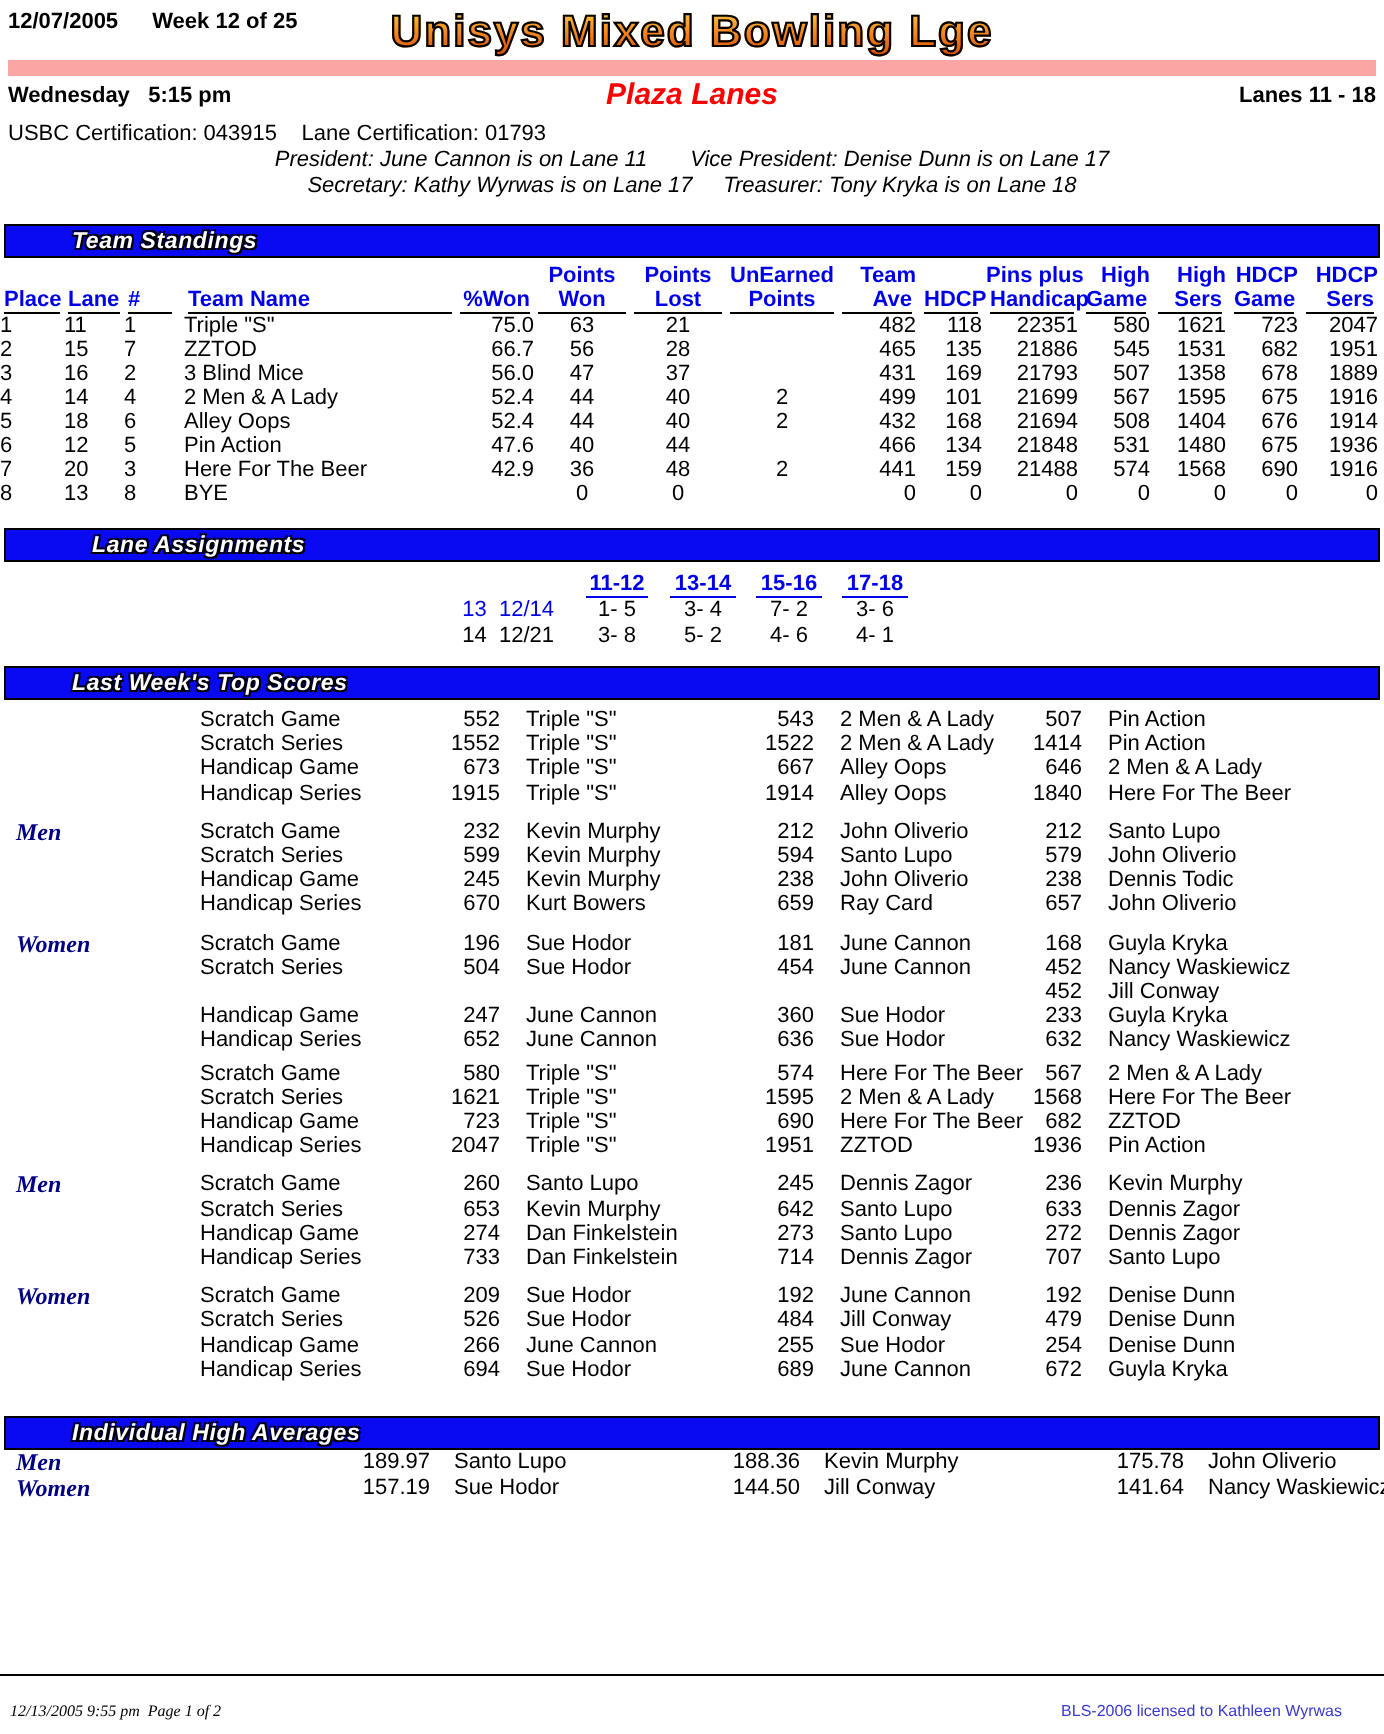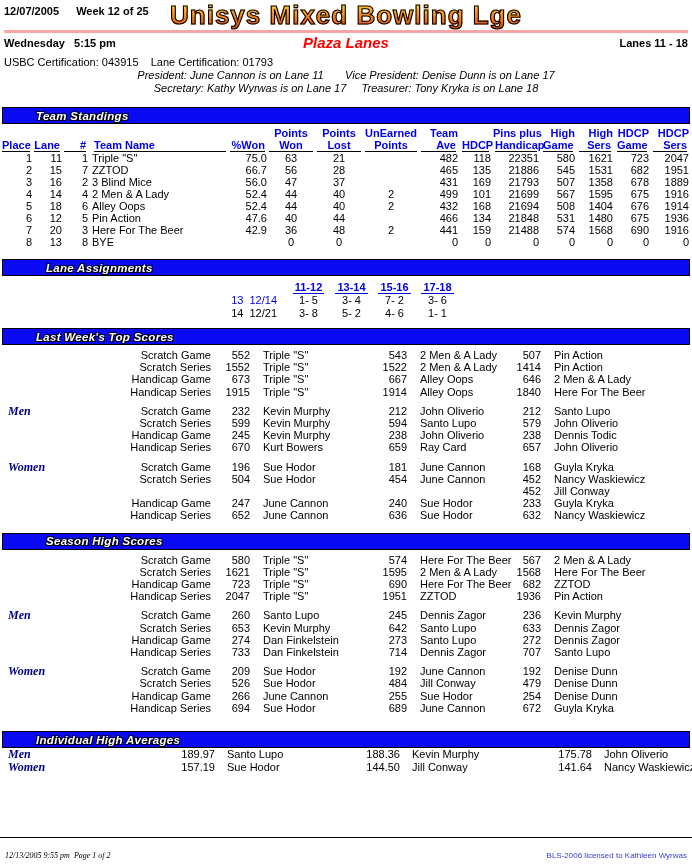--- a/index.html
+++ b/index.html
@@ -4,25 +4,25 @@
 <style>
   html,body{margin:0;padding:0;background:#888;}
   .page{
     width:692px;height:867px;position:relative;background:#fff;overflow:hidden;
     font-family:"Liberation Sans",sans-serif;font-size:11px;color:#000;margin:0 auto;
   }
   .pre{white-space:pre;}
   
   .hdr{padding:2px 4px 0 4px;}
   .hrow1{display:grid;grid-template-columns:1fr auto 1fr;align-items:flex-start;
-         border-bottom:3px solid #fca5a5;padding-bottom:1px;}
+         border-bottom:8px solid #fca5a5;padding-bottom:1px;}
   .hleft{font-weight:bold;padding-top:3px;}
   .hleft .w{margin-left:14px;}
   .htitle{
-    font-size:26px;font-weight:bold;line-height:27px;letter-spacing:1px;
+    font-size:22px;font-weight:bold;line-height:27px;letter-spacing:1px;
     color:#ef7d1a;
     background:linear-gradient(180deg,#ffc23d 15%,#f4831e 55%,#d94f00 95%);
     -webkit-background-clip:text;background-clip:text;
     -webkit-text-fill-color:transparent;
     -webkit-text-stroke:1.1px #000;
   }
   .hright{font-weight:bold;text-align:right;padding-top:3px;}
   .hrow2{display:grid;grid-template-columns:1fr auto 1fr;align-items:center;margin-top:1px;}
   .hday{font-weight:bold;}
   .hvenue{color:#f00;font-weight:bold;font-style:italic;font-size:15px;}
@@ -33,54 +33,54 @@
   .bar{height:15px;background:#0a0af2;border:1px solid #000;margin:0 2px;display:flex;align-items:center;}
   .bar span{
     color:#fff;font-weight:bold;font-style:italic;font-size:11.5px;padding-left:33px;letter-spacing:.3px;
     text-shadow:1px 1px 0 #000,-1px -1px 0 #00003a,1px -1px 0 #000,-1px 1px 0 #000;
   }
   
   table.ts{border-collapse:collapse;table-layout:fixed;width:691px;margin-top:3px;}
   .ts td{padding:0;line-height:12px;font-size:11px;overflow:visible;white-space:nowrap;}
   .ts thead td{color:#0000e8;font-weight:bold;}
   .ts thead tr.h2 td span{display:block;border-bottom:1px solid #000;margin:0 2px;}
-  .ts td:nth-child(-n+3){text-align:right;}
+  .ts td:nth-child(-n+3){text-align:left;}
   .ts td:nth-child(4){text-align:left;padding-left:4px;}
   .ts td:nth-child(5){text-align:right;}
   .ts td:nth-child(n+6):nth-child(-n+8){text-align:center;}
   .ts td:nth-child(n+9){text-align:right;padding-right:2px;}
   
   .lanes{margin-top:5px;}
   .lrow{display:grid;grid-template-columns:195px 92px 43px 43px 43px 43px;line-height:13px;}
   .lrow .wk{text-align:right;padding-right:10px;}
   .lrow .pr{text-align:center;}
   .lrow .hd span{color:#0000e8;font-weight:bold;border-bottom:1px solid #0000e8;padding:0 2px;}
   .lrow .blue{color:#0000e8;}
   
   .score-row{display:grid;grid-template-columns:100px 111px 39px 118px 39px 95px 39px 1fr;
              font-size:11px;line-height:12.2px;}
   .score-row .side{padding-left:8px;color:#000080;font-weight:bold;font-style:italic;
                    font-family:"Liberation Serif",serif;font-size:12px;}
-  .score-row .lbl{text-align:right;}
+  .score-row .lbl{text-align:left;}
   .score-row .val{text-align:right;}
   .score-row .nm{padding-left:13px;white-space:nowrap;}
   .block{margin-top:4px;}
   .block.first{margin-top:4px;}
   .block.gap{margin-top:7px;}
   
   .avg-row{display:grid;grid-template-columns:100px 115px 145px 40px 150px 42px 1fr;
            font-size:11px;line-height:13px;}
   .avg-row .side{padding-left:8px;color:#000080;font-weight:bold;font-style:italic;
                  font-family:"Liberation Serif",serif;font-size:12px;}
   .avg-row .val{text-align:right;}
   .avg-row .nm{padding-left:12px;white-space:nowrap;}
   
   .botline{position:absolute;left:0;right:0;bottom:29px;border-top:1px solid #000;}
   .ftl{position:absolute;left:5px;bottom:7px;font-size:8px;font-style:italic;font-family:Liberation Serif, serif;}
-  .ftr{position:absolute;right:5px;bottom:7px;font-size:8px;color:#3a3acc;}
+  .ftr{position:absolute;right:21px;bottom:7px;font-size:8px;color:#3a3acc;}
   .mt14{margin-top:13px;} .mt8{margin-top:8px;} .mt12{margin-top:11px;padding-left:10px;} .mt18{margin-top:17px;}
 </style>
 </head>
 <body>
 
 <div class="page">
 
   <div class="hdr">
     <div class="hrow1">
       <div class="hleft">
@@ -345,21 +345,21 @@
         <div class="pr pre">3- 4</div>
         <div class="pr pre">7- 2</div>
         <div class="pr pre">3- 6</div>
       </div>
       <div class="lrow">
         <div class="wk">&nbsp;</div>
         <div class="wk pre">14  12/21</div>
         <div class="pr pre">3- 8</div>
         <div class="pr pre">5- 2</div>
         <div class="pr pre">4- 6</div>
-        <div class="pr pre">1- 1</div>
+        <div class="pr pre">4- 1</div>
       </div>
     </div>
 
   <div class="bar mt8">
     <span>Last Week's Top Scores</span>
   </div>
   <div id="lw">
       <div class="block first">
         <div class="score-row">
           <div class="side">&nbsp;</div>
@@ -473,41 +473,38 @@
           <div class="val">&nbsp;</div>
           <div class="nm">&nbsp;</div>
           <div class="val">452</div>
           <div class="nm">Jill Conway</div>
         </div>
         <div class="score-row">
           <div class="side">&nbsp;</div>
           <div class="lbl">Handicap Game</div>
           <div class="val">247</div>
           <div class="nm">June Cannon</div>
-          <div class="val">240</div>
+          <div class="val">360</div>
           <div class="nm">Sue Hodor</div>
           <div class="val">233</div>
           <div class="nm">Guyla Kryka</div>
         </div>
         <div class="score-row">
           <div class="side">&nbsp;</div>
           <div class="lbl">Handicap Series</div>
           <div class="val">652</div>
           <div class="nm">June Cannon</div>
           <div class="val">636</div>
           <div class="nm">Sue Hodor</div>
           <div class="val">632</div>
           <div class="nm">Nancy Waskiewicz</div>
         </div>
       </div>
     </div>
 
-  <div class="bar mt12">
-    <span>Season High Scores</span>
-  </div>
   <div id="season">
       <div class="block first">
         <div class="score-row">
           <div class="side">&nbsp;</div>
           <div class="lbl">Scratch Game</div>
           <div class="val">580</div>
           <div class="nm">Triple "S"</div>
           <div class="val">574</div>
           <div class="nm">Here For The Beer</div>
           <div class="val">567</div>

